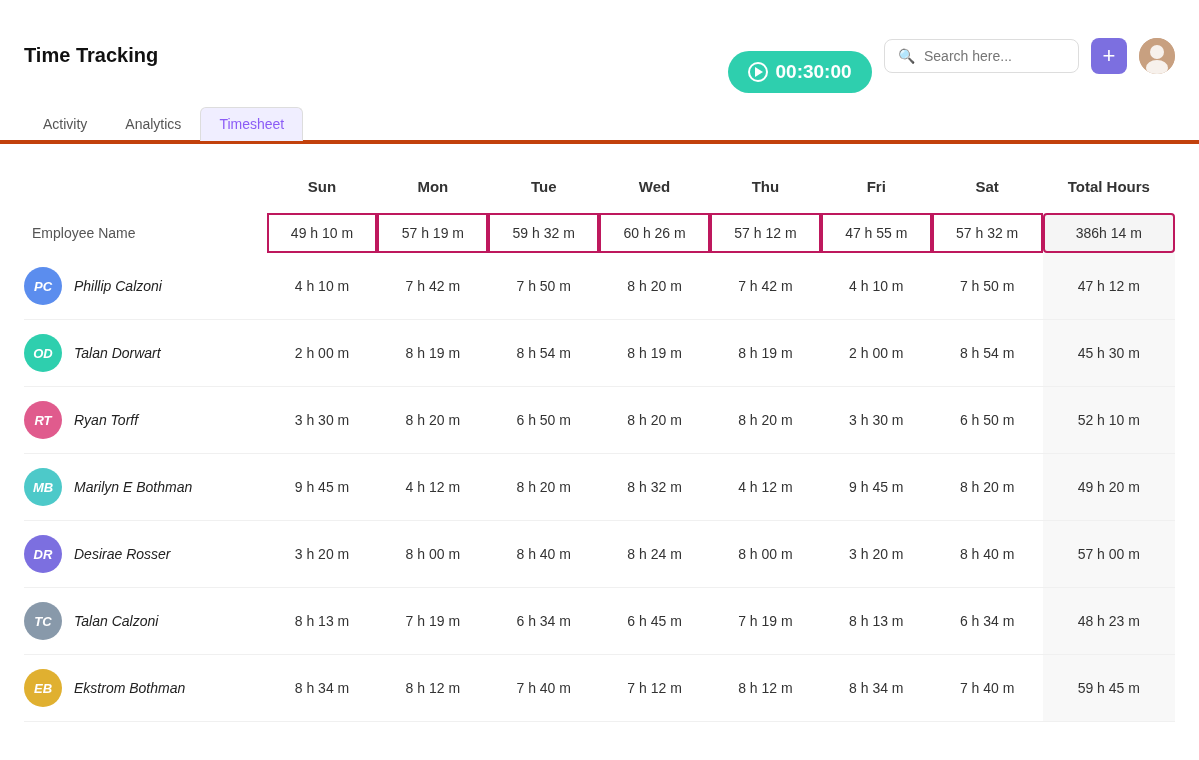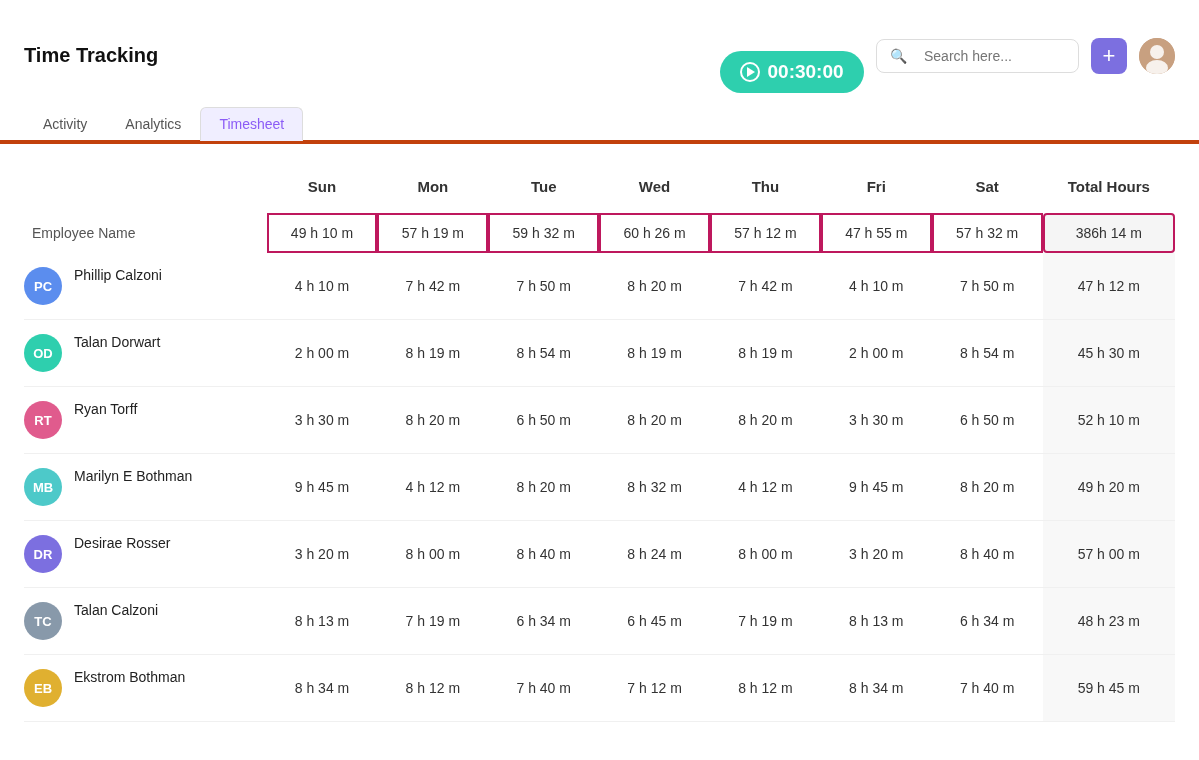--- a/index.html
+++ b/index.html
@@ -36,21 +36,21 @@
       border-left: 8px solid #fff;
       margin-left: 2px;
     }
 
     .search-box {
       display: flex; align-items: center; gap: 8px;
       border: 1px solid #ddd; border-radius: 8px; padding: 8px 14px;
       background: #fff; min-width: 180px;
     }
     .search-icon { color: #aaa; font-size: 14px; }
-    .search-input { border: none; outline: none; font-size: 14px; color: #1d4ed8; background: transparent; width: 140px; margin-left: 8px; }
+    .search-input { border: none; outline: none; font-size: 14px; color: #1d4ed8; background: transparent; width: 140px; }
 
     .add-btn {
       width: 36px; height: 36px; background: #7c6fe0; color: #fff;
       border: none; border-radius: 8px; font-size: 22px; cursor: pointer;
       display: flex; align-items: center; justify-content: center; font-weight: 300;
     }
 
     .avatar-header {
       width: 36px; height: 36px; border-radius: 50%; overflow: hidden;
       background: #c8a080;
@@ -110,21 +110,21 @@
     
     .av-blue { background: #5b8dee; }
     .av-green { background: #2ecfae; }
     .av-pink { background: #e05b8d; }
     .av-teal { background: #4dc9c9; }
     .av-orange { background: #f0a050; }
     .av-purple { background: #7c6fe0; }
     .av-gray { background: #8899aa; }
     .av-yellow { background: #e0b030; }
 
-    .name-col-cell { display: flex; align-items: flex-start; gap: 12px; }
+    .name-col-cell { display: flex; align-items: center; gap: 12px; font-style: italic; }
   </style>
 </head>
 <body>
 
 <div class="header">
   <div class="header-left">
     <span class="app-title">Time Tracking</span>
   </div>
   <div class="header-right">
     <button class="timer-btn">

